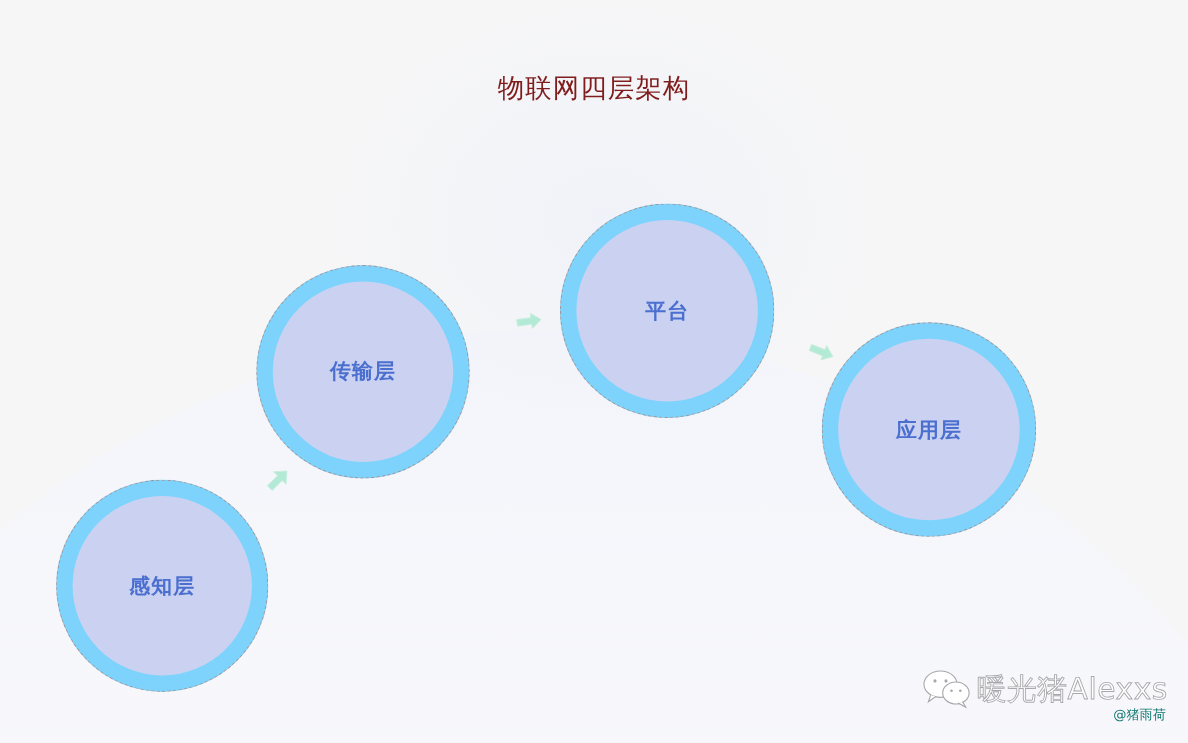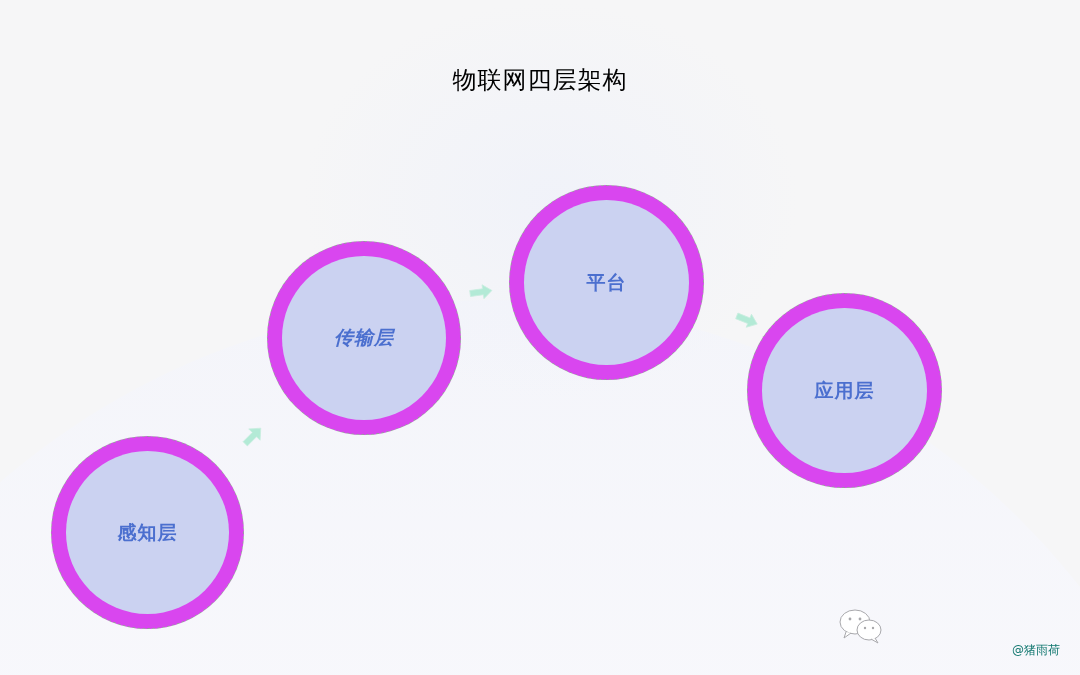--- a/index.html
+++ b/index.html
@@ -12,26 +12,26 @@
     position: absolute; left: -260px; top: 300px;
     width: 1500px; height: 1500px; border-radius: 50%;
     background: linear-gradient(180deg, #f4f5fa 0%, #f8f8fc 30%, #fafafd 100%);
   }
   .bg-tint {
     position: absolute; left: 300px; top: 0; width: 500px; height: 400px;
     background: radial-gradient(ellipse at center, rgba(238,241,250,0.7) 0%, rgba(246,246,247,0) 70%);
   }
   .title {
     position: absolute; left: 0; width: 1080px; top: 64px;
-    text-align: center; font-size: 24px; color: #000000; letter-spacing: 1px;
+    text-align: center; font-size: 24px; color: #7f1d1d; letter-spacing: 1px;
   }
   .node {
     position: absolute; border-radius: 50%;
     border: 1px dashed #9a9aa0;
-    background: #d946ef;
+    background: #7dd3fc;
     box-sizing: border-box;
     text-align: center;
   }
   .node .core {
     position: absolute; left: 14px; top: 14px; right: 14px; bottom: 14px;
     border-radius: 50%;
     background: #cbd2f1;
     display: flex; align-items: center; justify-content: center;
   }
   .node .label {
@@ -57,21 +57,21 @@
 <div class="bg-tint"></div>
 
 <div class="title">物联网四层架构</div>
 
 <div class="node" style="left:51px; top:436px; width:193px; height:193px;">
   <div class="core">
     <span class="label">感知层</span>
   </div>
 </div>
 
-<div class="node" style="left:267px; top:241px; width:194px; height:194px;font-style:italic;">
+<div class="node" style="left:233px; top:241px; width:194px; height:194px;">
   <div class="core">
     <span class="label">传输层</span>
   </div>
 </div>
 
 <div class="node" style="left:509px; top:185px; width:195px; height:195px;">
   <div class="core">
     <span class="label">平台</span>
   </div>
 </div>
@@ -104,14 +104,15 @@
   <svg width="46" height="36" viewBox="0 0 46 36">
     <ellipse cx="17" cy="14" rx="15" ry="12" fill="#ffffff" stroke="#a8a8ac" stroke-width="1"></ellipse>
     <path d="M8 24 L6 30 L13 25" fill="#ffffff" stroke="#a8a8ac" stroke-width="1"></path>
     <circle cx="12" cy="11" r="1.4" fill="#a8a8ac"></circle>
     <circle cx="22" cy="11" r="1.4" fill="#a8a8ac"></circle>
     <ellipse cx="31" cy="22" rx="12" ry="10" fill="#ffffff" stroke="#a8a8ac" stroke-width="1"></ellipse>
     <path d="M37 30 L40 35 L33 31" fill="#ffffff" stroke="#a8a8ac" stroke-width="1"></path>
     <circle cx="27" cy="20" r="1.2" fill="#a8a8ac"></circle>
     <circle cx="35" cy="20" r="1.2" fill="#a8a8ac"></circle>
   </svg>
+  <span class="wm-text">暖光猪Alexxs</span>
 </div>
 <div class="wm-sub">@猪雨荷</div>
 
 </body></html>

